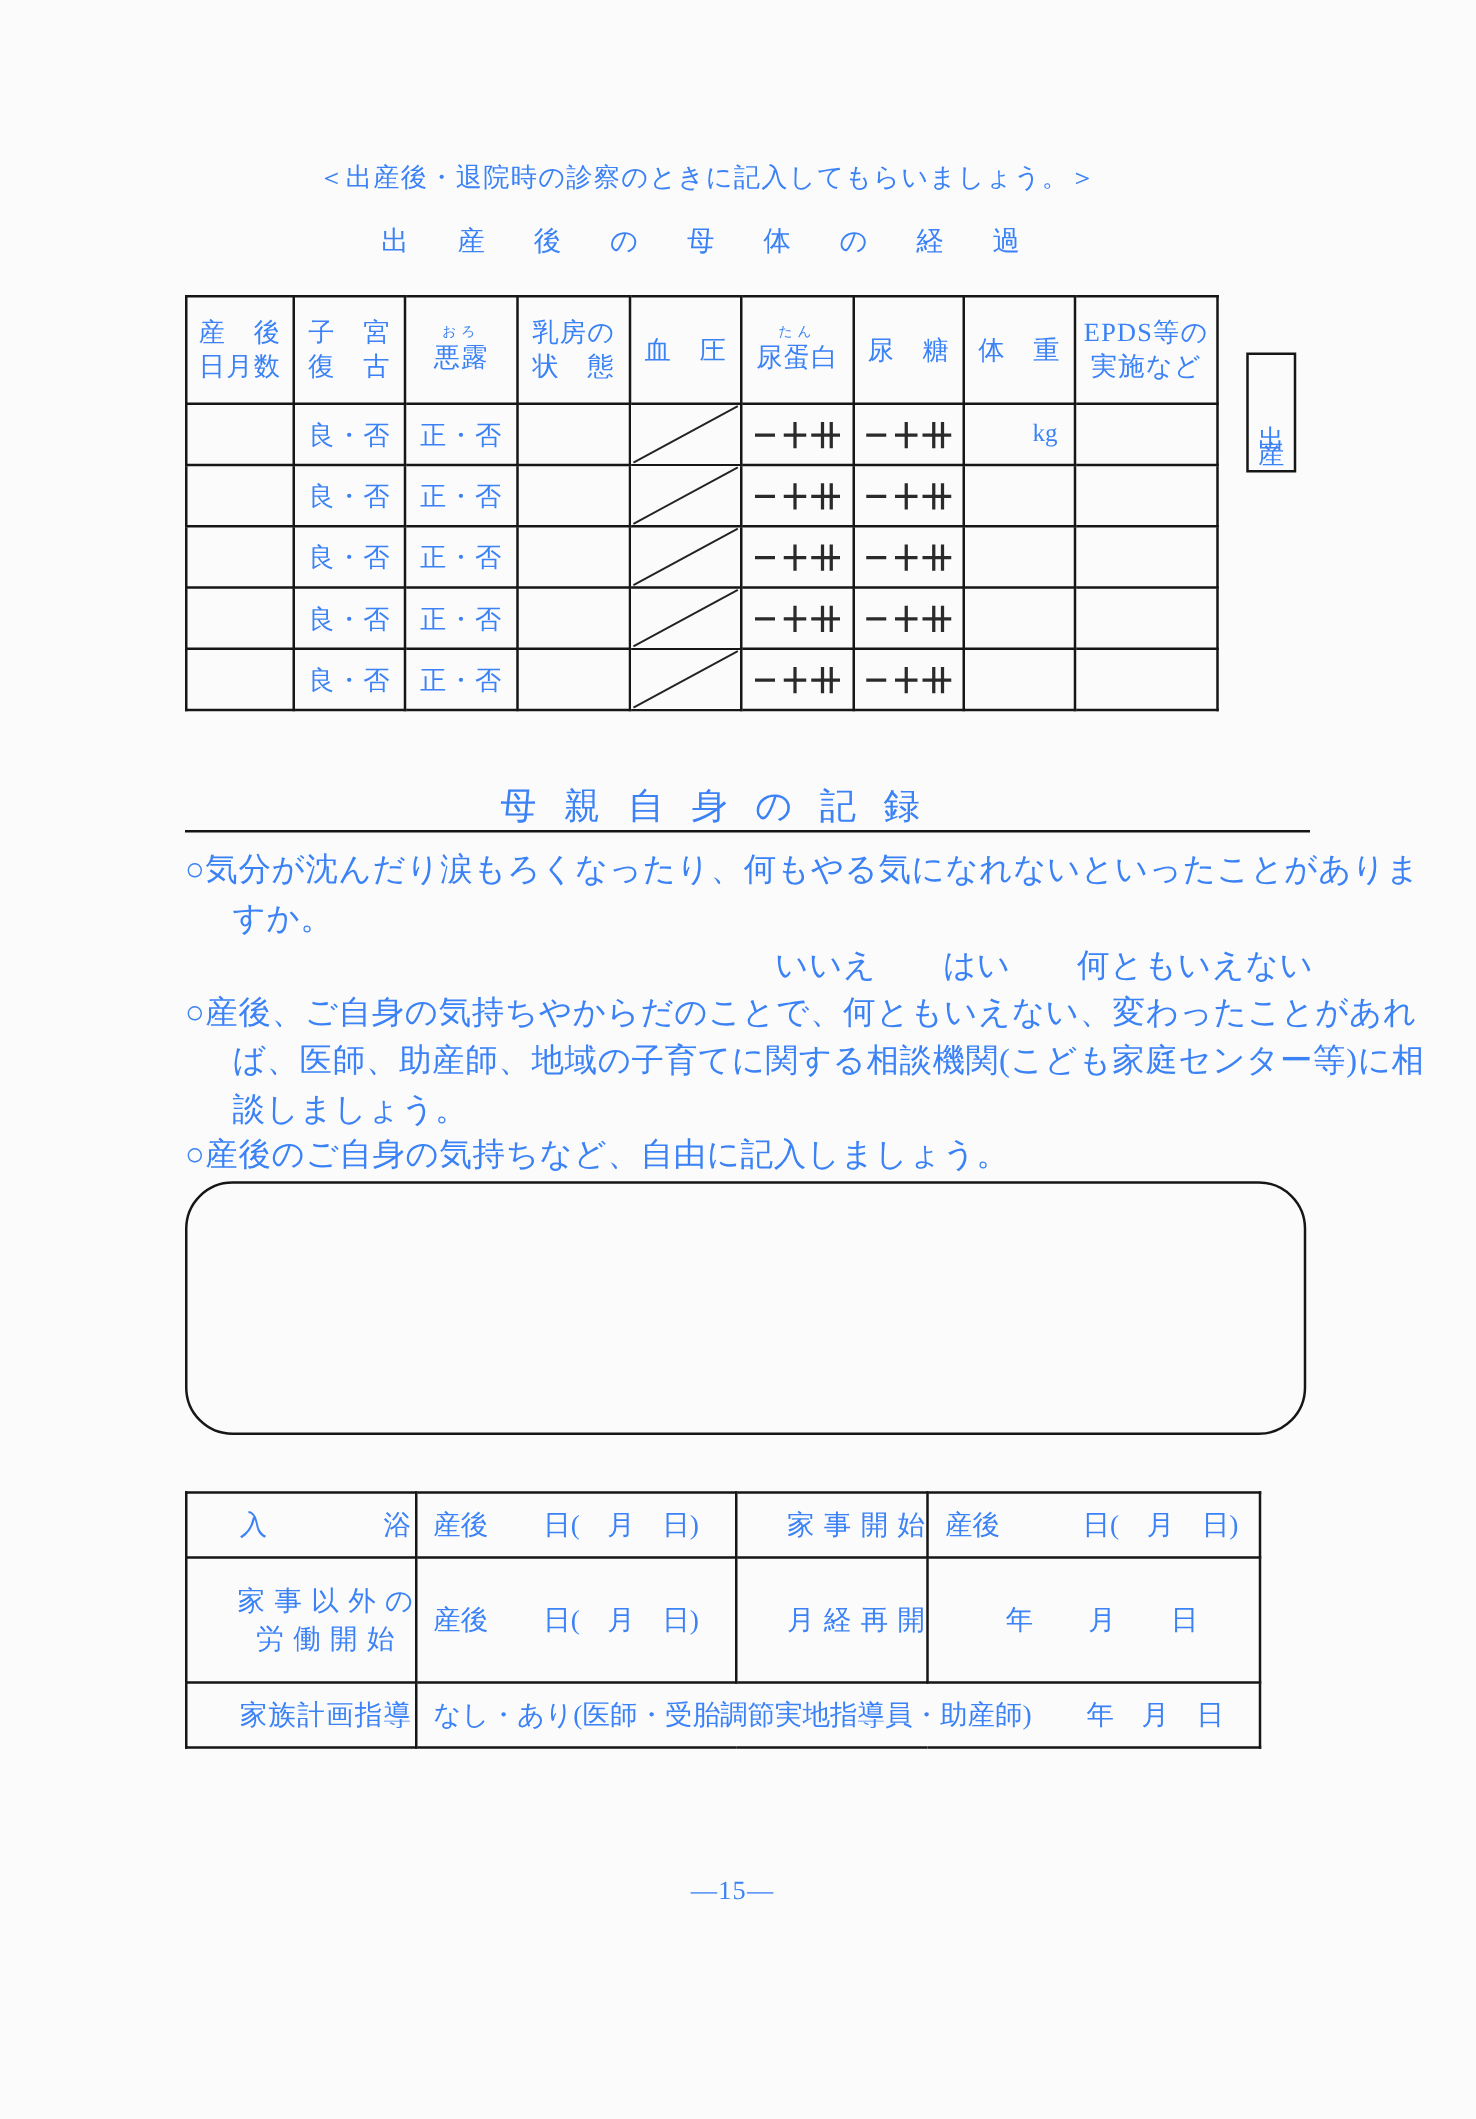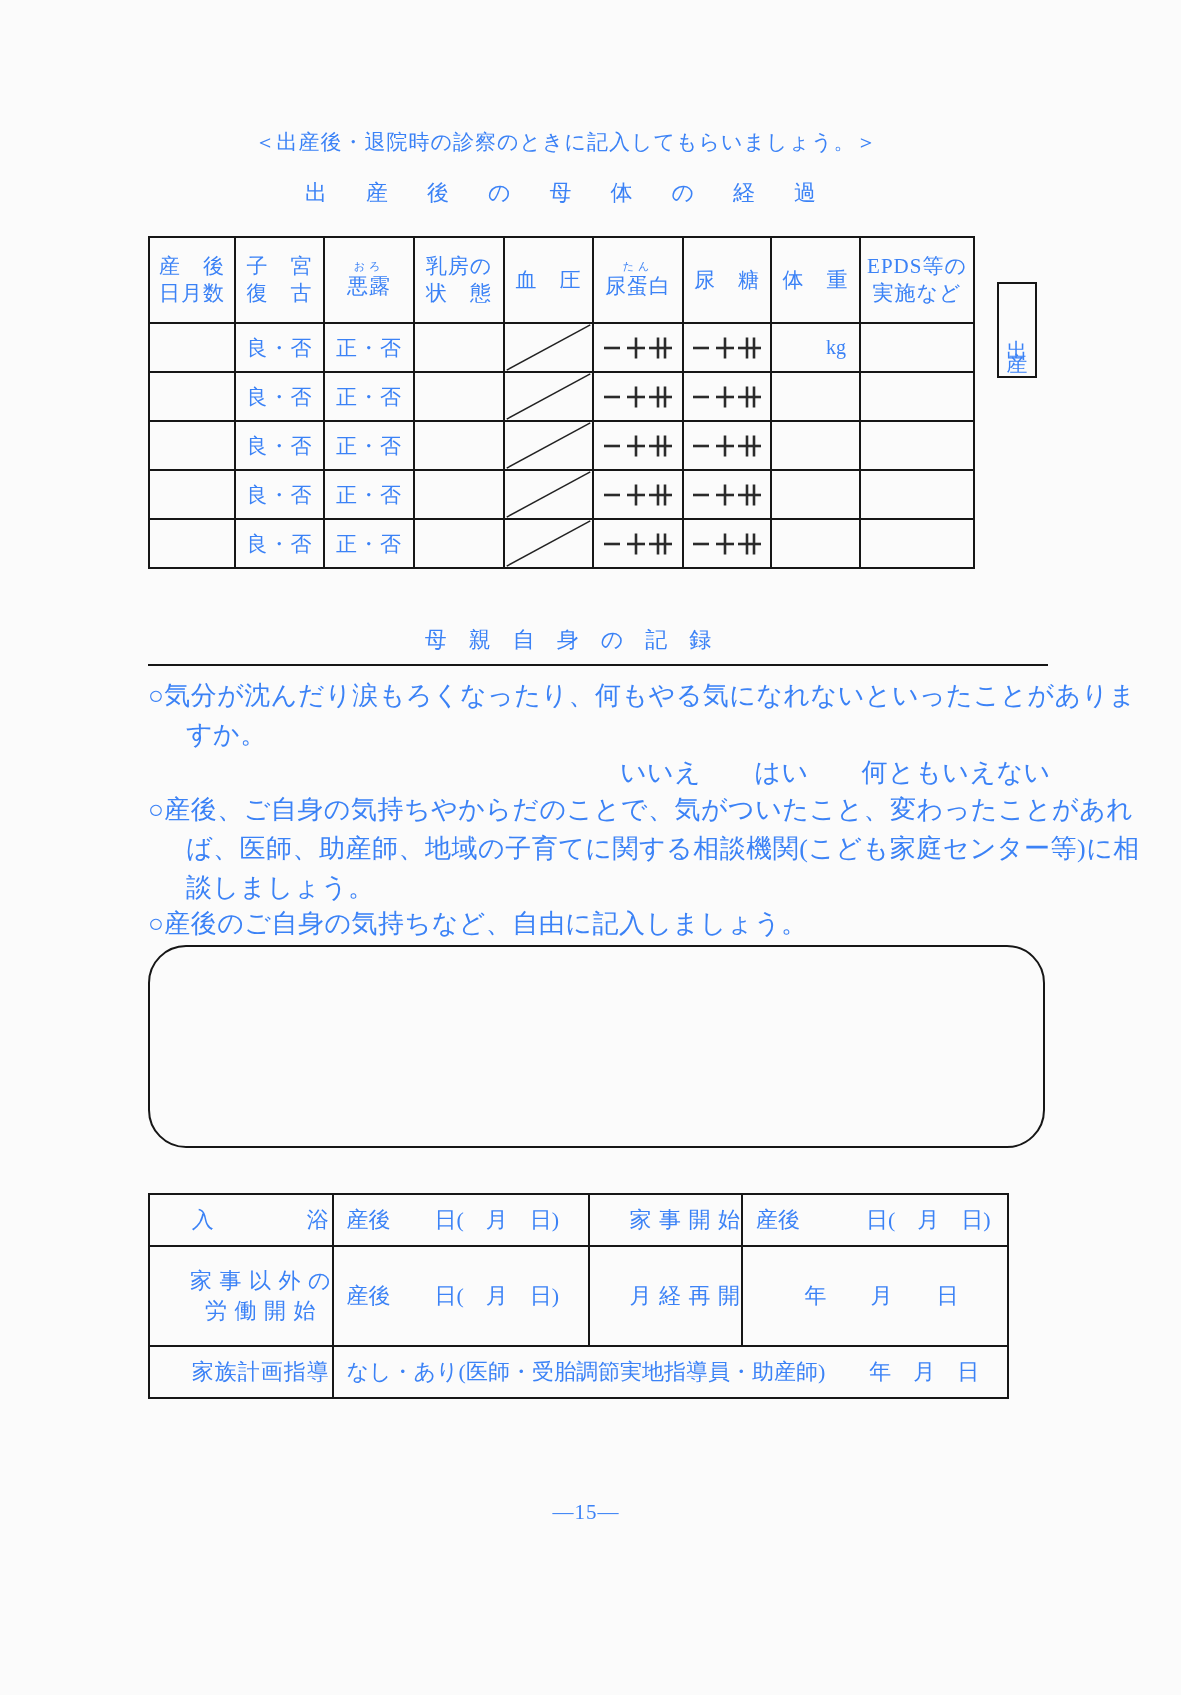--- a/index.html
+++ b/index.html
@@ -38,21 +38,21 @@
   
   .side-tab{
     top:282px;left:997px;width:40px;height:96px;box-sizing:border-box;
     border:2px solid #161616;
     display:flex;align-items:center;justify-content:center;
     writing-mode:vertical-rl;text-orientation:upright;
     font-size:21px;letter-spacing:12px;padding-top:10px;
   }
 
   
-  .section-heading{top:625px;left:148px;width:840px;text-align:center;font-size:22px;letter-spacing:22px;text-indent:22px;}
+  .section-heading{top:625px;left:148px;width:840px;text-align:center;font-size:29px;letter-spacing:22px;text-indent:22px;}
   .rule{top:664px;left:148px;width:900px;height:0;border-top:2px solid #161616;}
   .bodyline{font-size:26px;letter-spacing:0.5px;}
   .free-box{
     top:945px;left:148px;width:897px;height:203px;box-sizing:border-box;
     border:2px solid #161616;border-radius:38px;background:#fbfbfb;
   }
 
   
   .record-table{position:absolute;left:148px;top:1193px;border-collapse:collapse;table-layout:fixed;}
   .record-table td{
@@ -276,21 +276,21 @@
     <span>出産</span>
   </div>
 
   <div class="abs section-heading">母親自身の記録</div>
   <div class="abs rule"></div>
 
   <div class="abs bodyline" style="top:678px;left:148px;">○気分が沈んだり涙もろくなったり、何もやる気になれないといったことがありま</div>
   <div class="abs bodyline" style="top:717px;left:186px;">すか。</div>
   <div class="abs bodyline" style="top:755px;left:620px;">いいえ　　はい　　何ともいえない</div>
 
-  <div class="abs bodyline" style="top:792px;left:148px;">○産後、ご自身の気持ちやからだのことで、気がついたこと、変わったことがあれ</div>
+  <div class="abs bodyline" style="top:792px;left:148px;">○産後、ご自身の気持ちやからだのことで、何ともいえない、変わったことがあれ</div>
   <div class="abs bodyline" style="top:831px;left:186px;">ば、医師、助産師、地域の子育てに関する相談機関(こども家庭センター等)に相</div>
   <div class="abs bodyline" style="top:870px;left:186px;">談しましょう。</div>
 
   <div class="abs bodyline" style="top:906px;left:148px;">○産後のご自身の気持ちなど、自由に記入しましょう。</div>
 
   <div class="abs free-box"></div>
 
   <table class="record-table">
     <colgroup id="rt-cols">
         <col style="width: 161px;">

